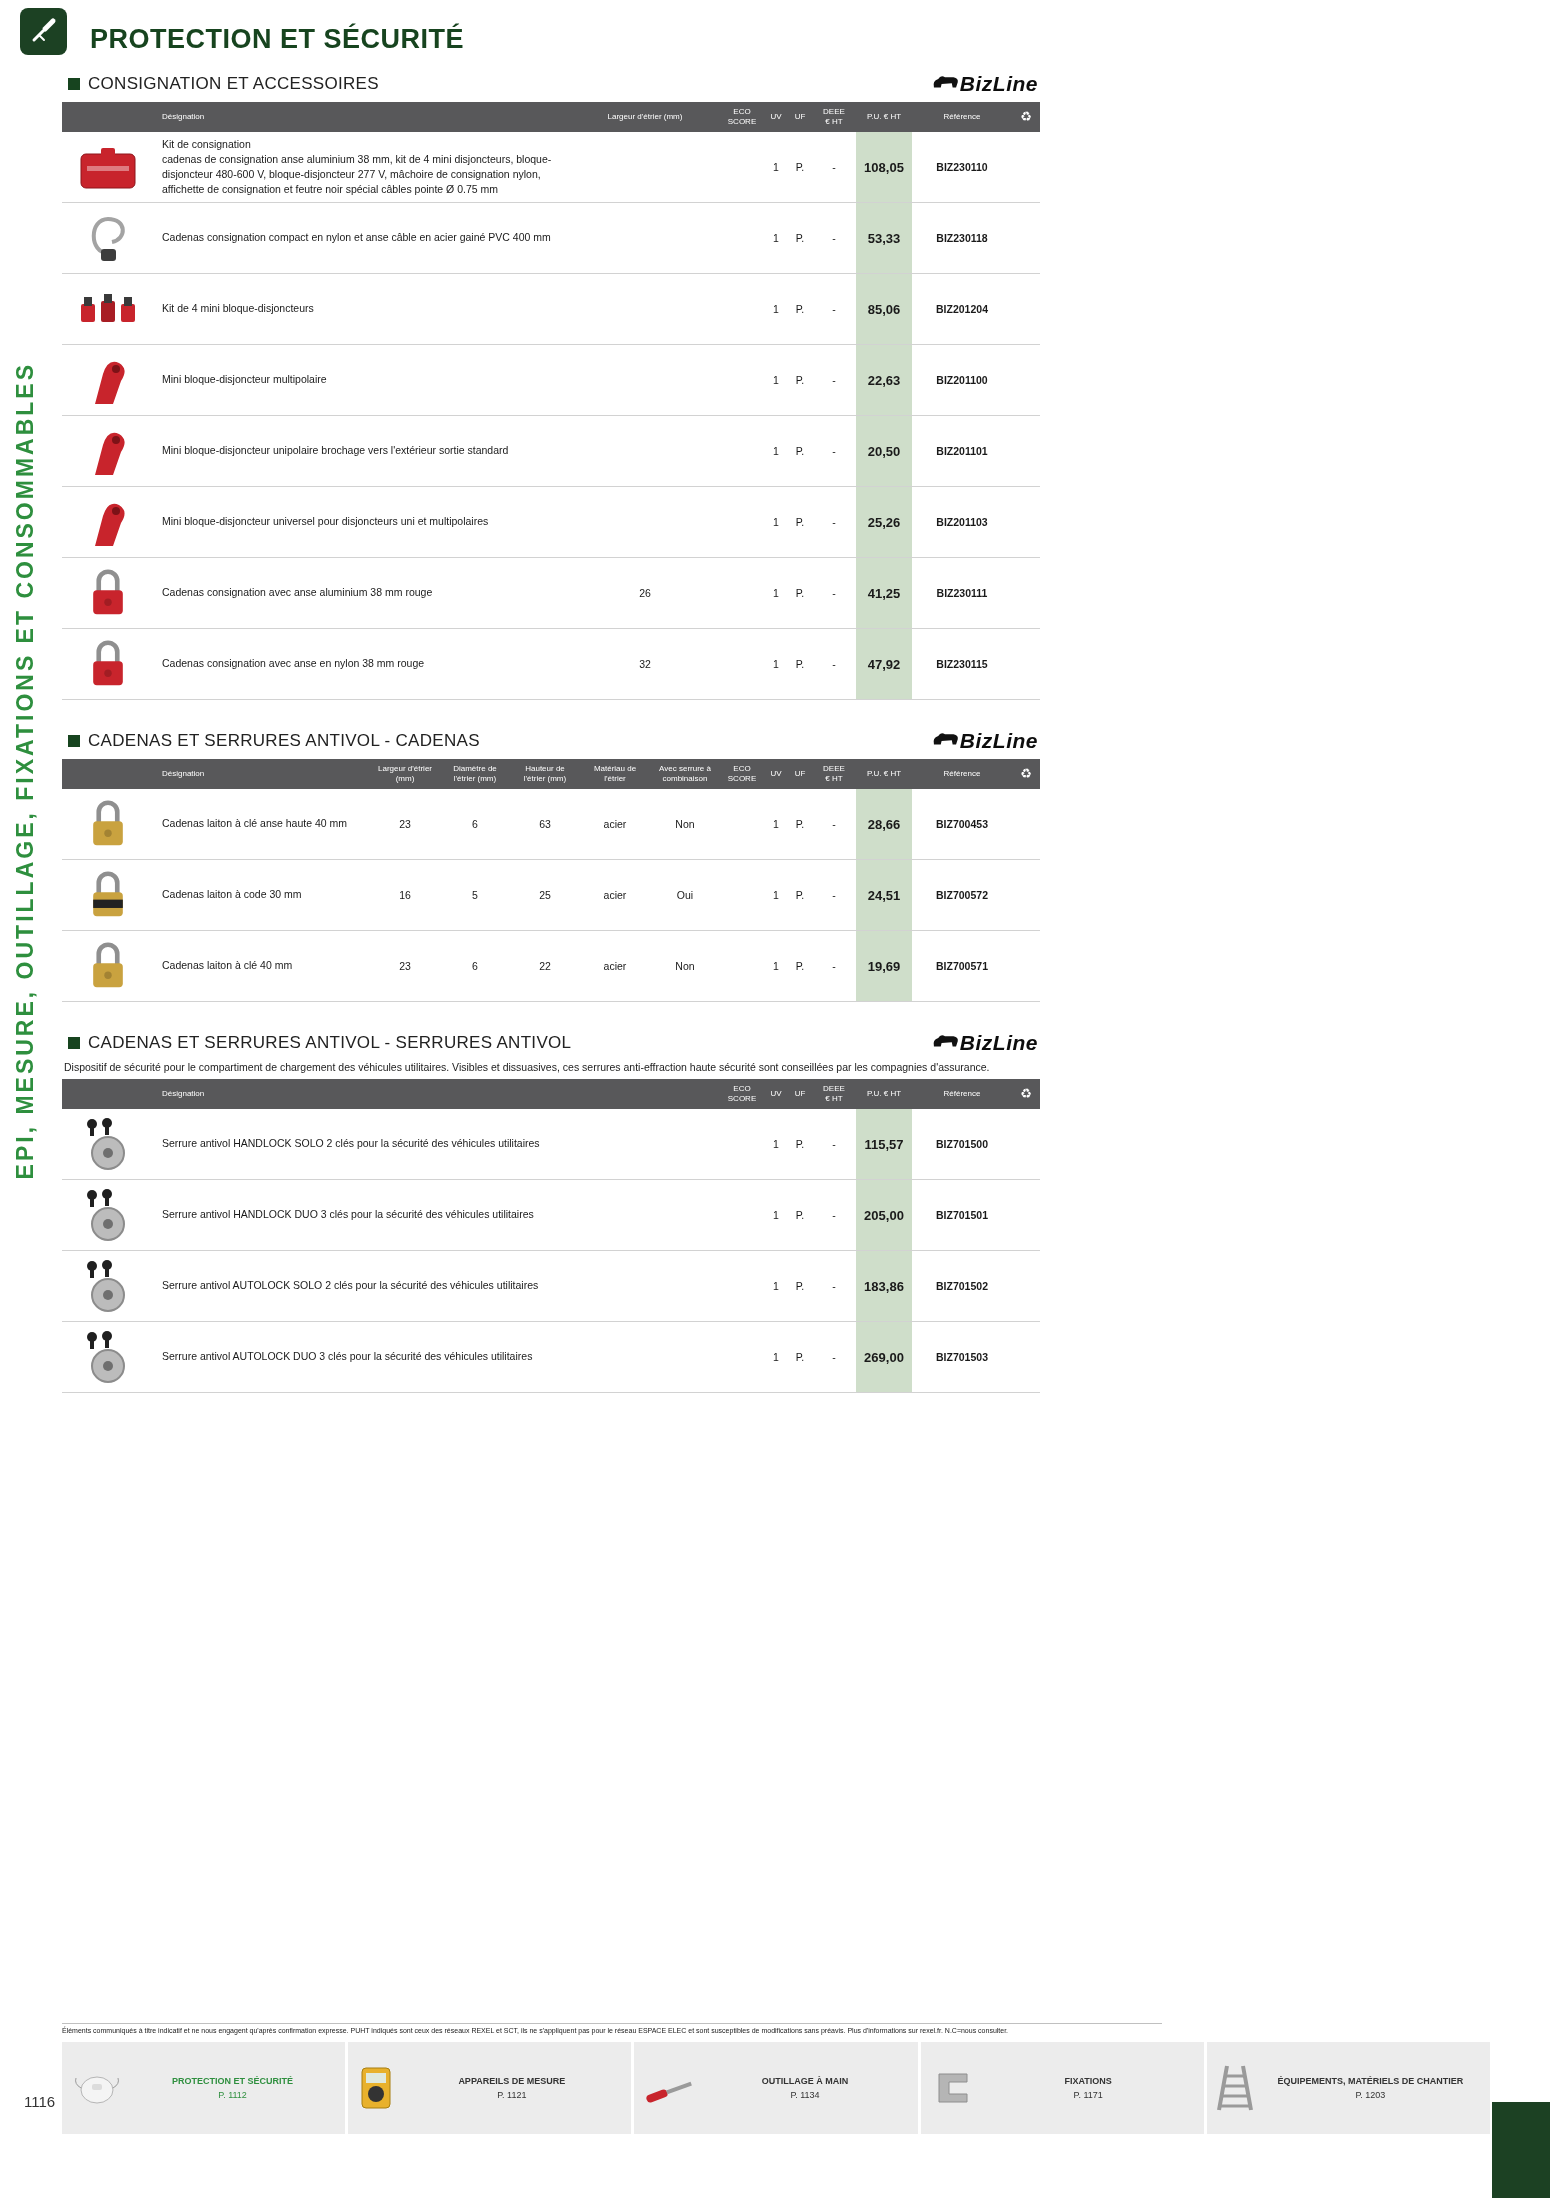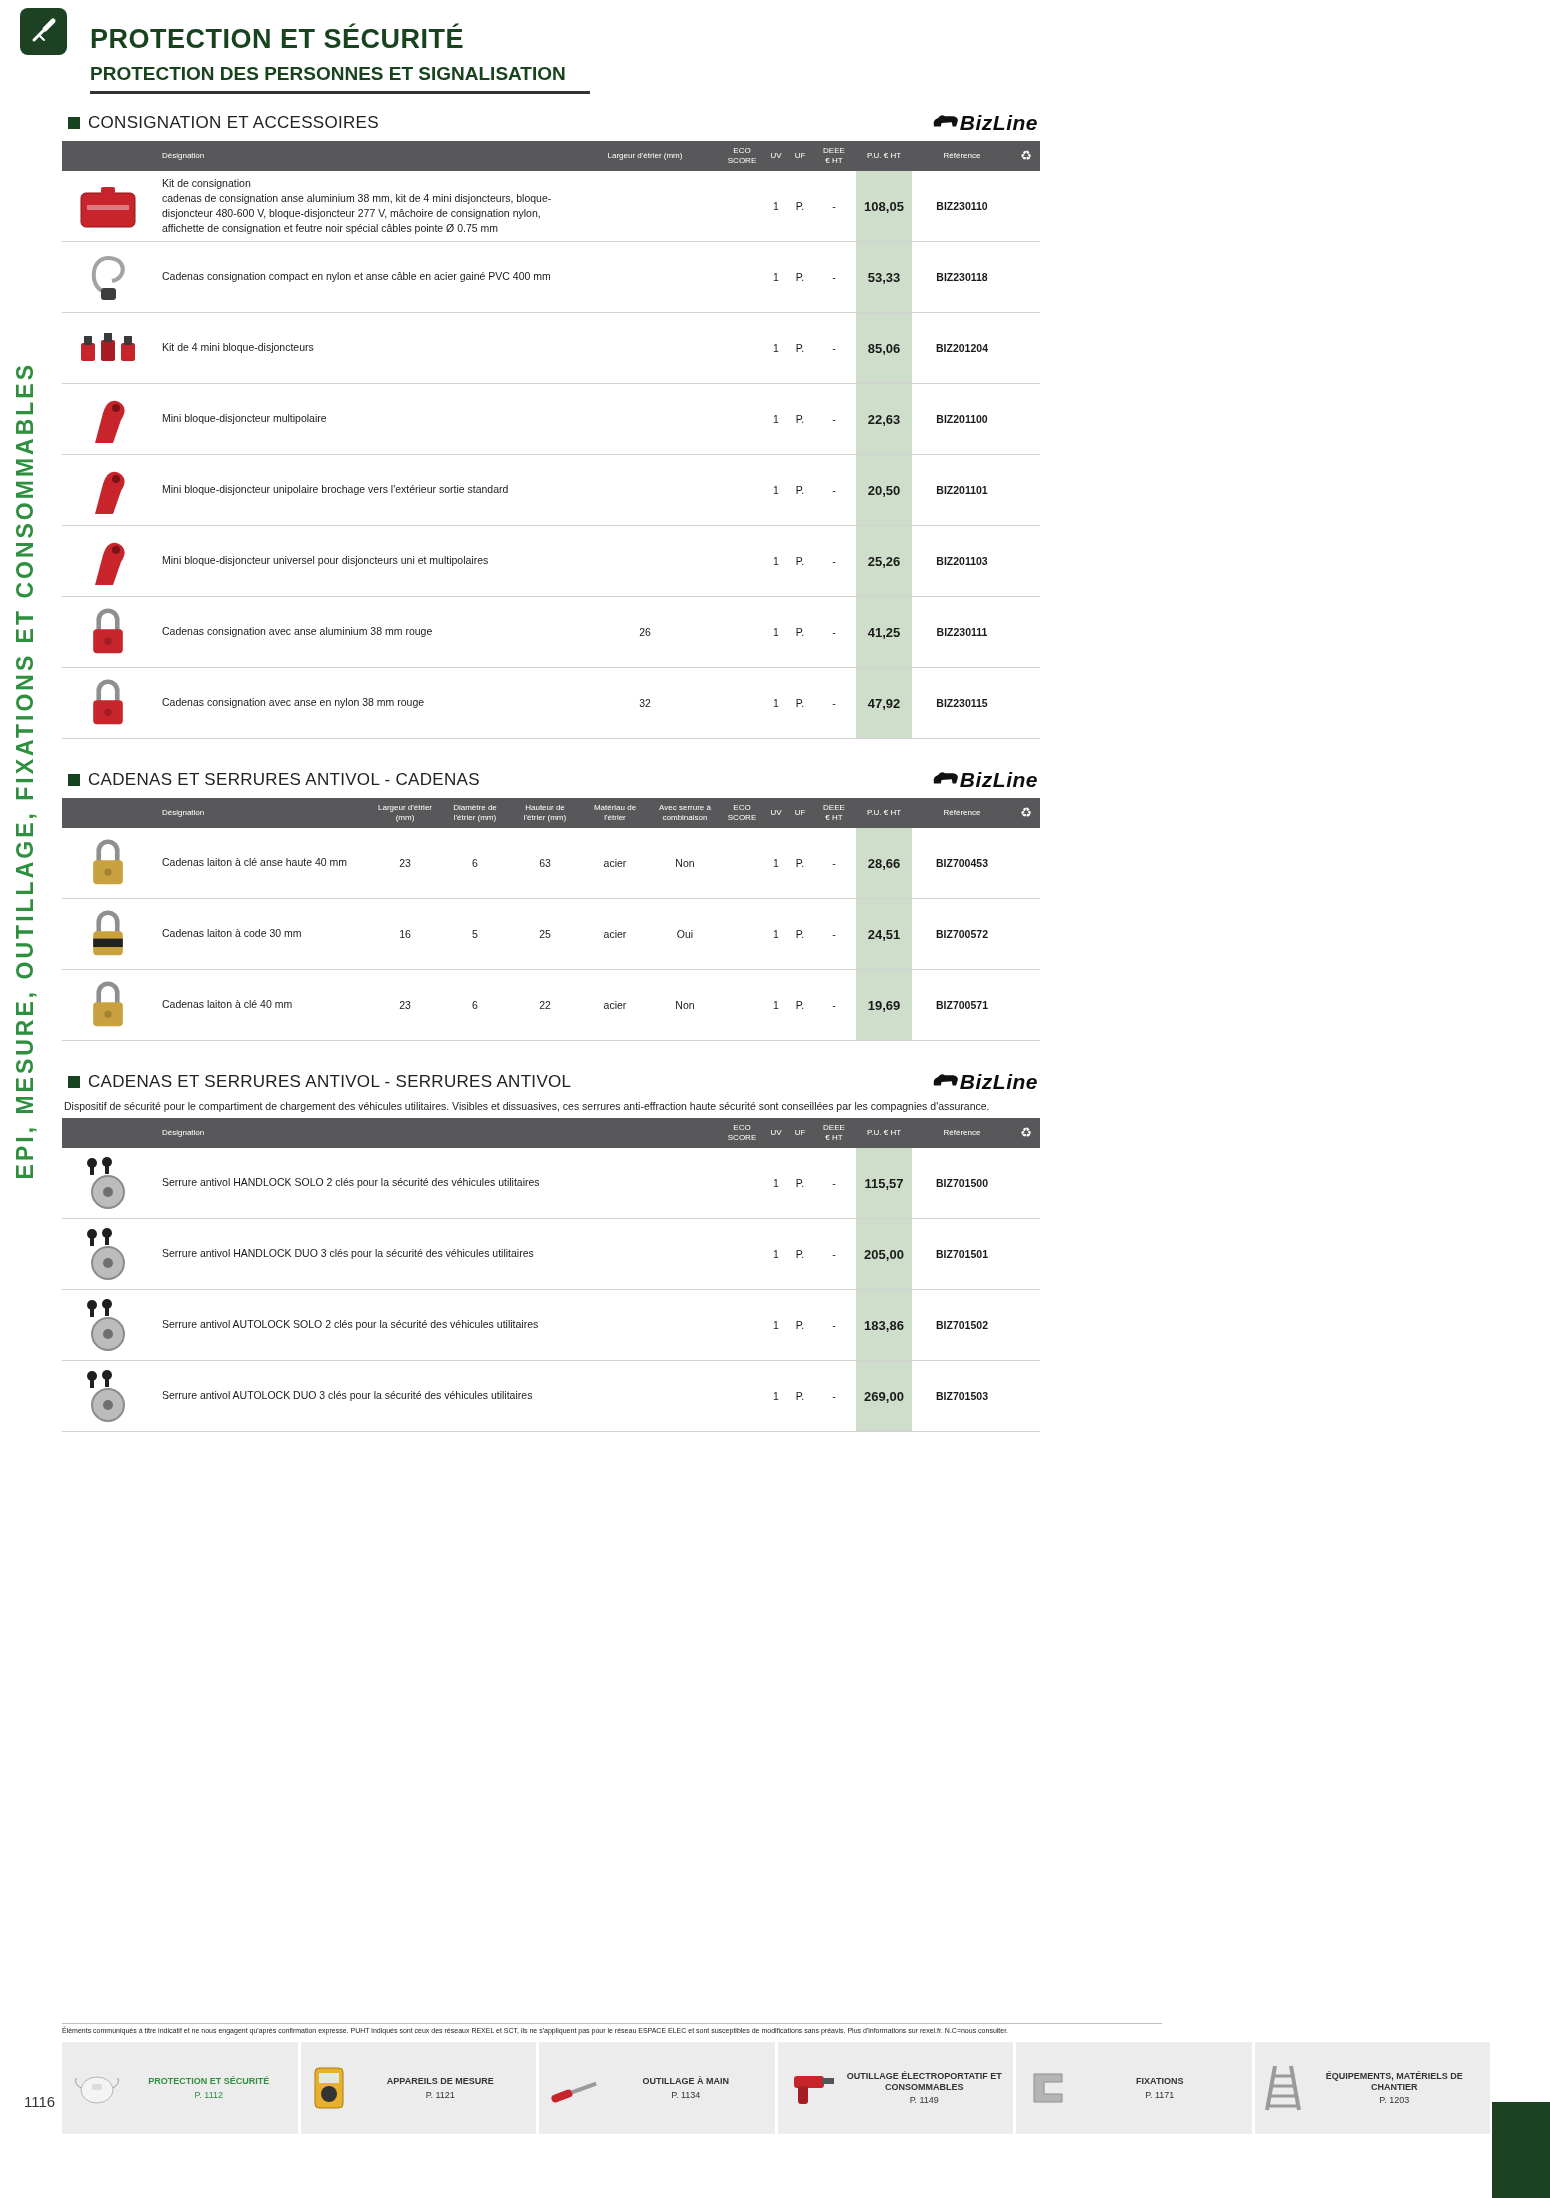--- a/index.html
+++ b/index.html
@@ -76,21 +76,20 @@
             <path d="M10 20 l4 4" stroke-width="2"></path>
           </g>
         </svg>
     </span>
   </div>
 
   <div class="sidebar-text">EPI, MESURE, OUTILLAGE, FIXATIONS ET CONSOMMABLES</div>
 
   <div class="content">
     <h1 class="page-title">PROTECTION ET SÉCURITÉ</h1>
-    <h2 class="page-subtitle">PROTECTION DES PERSONNES ET SIGNALISATION</h2>
     <div id="sections">
         <section class="sec">
           <div class="sec-head">
             <div class="sec-title-wrap">
               <span class="bullet"></span>
               <span class="sec-title">CONSIGNATION ET ACCESSOIRES</span>
             </div>
             <div class="bizline">
               <span class="bear"><svg width="30" height="17" viewBox="0 0 34 20">
                   <path d="M4 17 Q2 9 9 7 Q12 2 17 5 L27 5 Q33 6 32 11 L30 17 L26 17 L25 12 L13 13 L12 17 Z" fill="#111"></path>
@@ -508,33 +507,20 @@
               <rect x="22" y="20" width="26" height="4" fill="#9a9a9a" transform="rotate(-20 35 22)"></rect>
             </svg>
           </span>
           <span class="tile-txt">
             <span class="tile-label">OUTILLAGE À MAIN</span>
             <span class="tile-page">P. 1134</span>
           </span>
         </div>
         <div class="tile">
           <span class="tile-img">
-            <svg width="50" height="44" viewBox="0 0 50 44">
-              <rect x="6" y="10" width="30" height="12" rx="3" fill="#c8242c"></rect>
-              <rect x="34" y="12" width="12" height="6" fill="#555"></rect>
-              <rect x="10" y="20" width="10" height="18" rx="3" fill="#a61e24"></rect>
-            </svg>
-          </span>
-          <span class="tile-txt">
-            <span class="tile-label">OUTILLAGE ÉLECTROPORTATIF ET CONSOMMABLES</span>
-            <span class="tile-page">P. 1149</span>
-          </span>
-        </div>
-        <div class="tile">
-          <span class="tile-img">
             <svg width="44" height="44" viewBox="0 0 44 44">
               <path d="M8 8 H36 V16 H18 V28 H36 V36 H8 Z" fill="#b5b5b5" stroke="#8e8e8e"></path>
             </svg>
           </span>
           <span class="tile-txt">
             <span class="tile-label">FIXATIONS</span>
             <span class="tile-page">P. 1171</span>
           </span>
         </div>
         <div class="tile">

